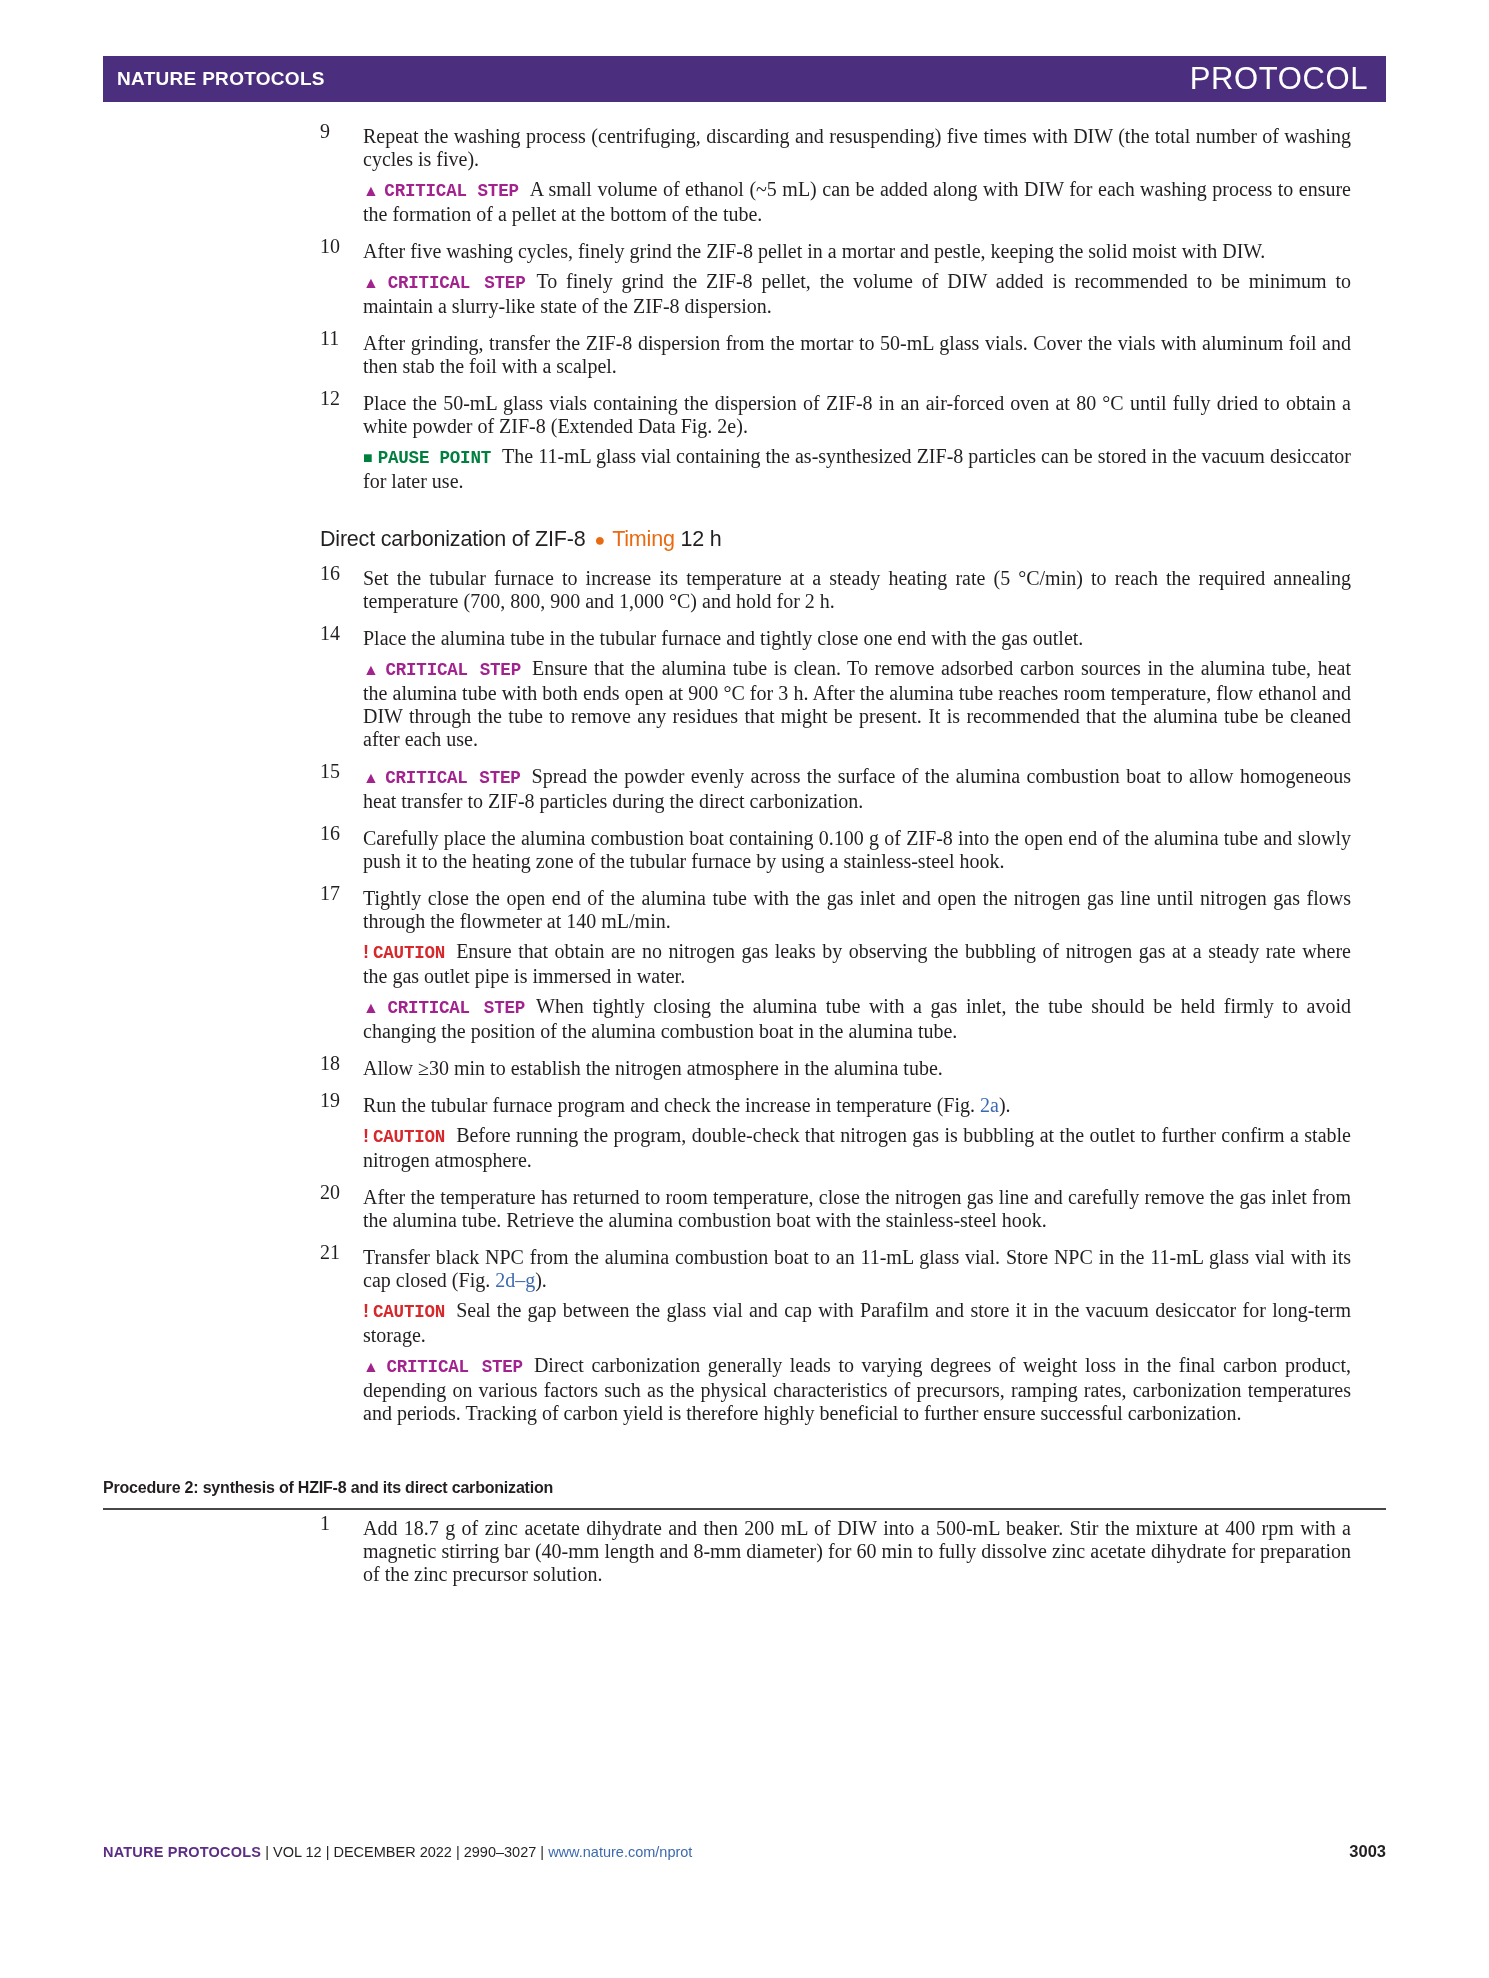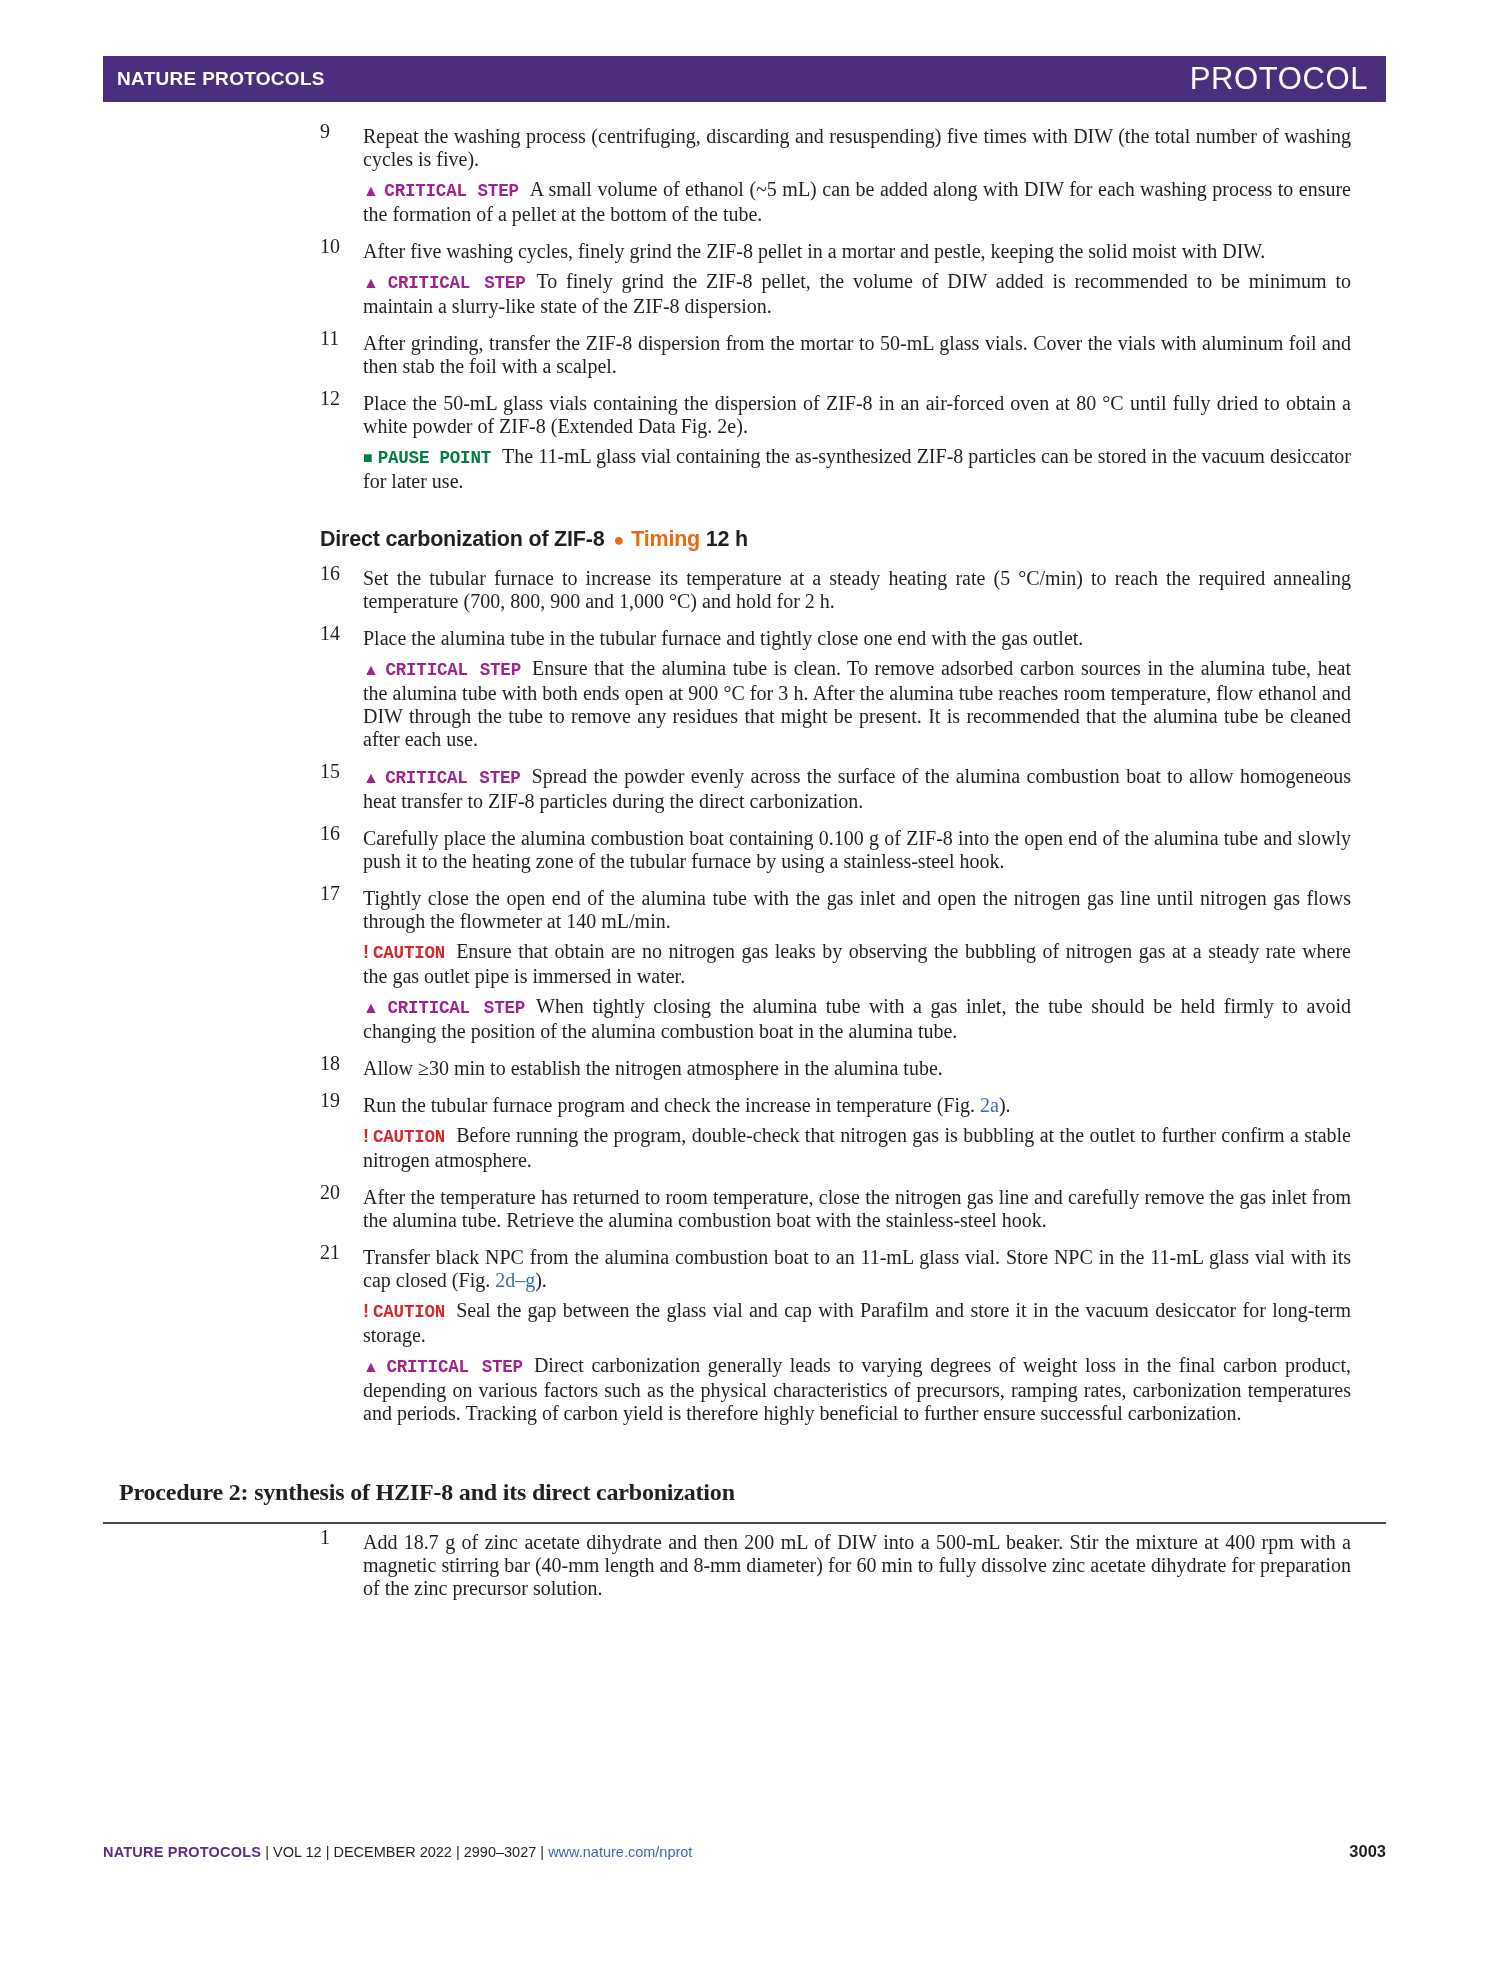--- a/index.html
+++ b/index.html
@@ -45,30 +45,30 @@
   .nmark.caution{font-size:18px;margin-right:4px;}
   .nlabel{
     font-family:Liberation Mono, monospace;font-weight:700;
     font-size:17.5px;letter-spacing:-.2px;margin-right:11px;
   }
   .c-critical{color:var(--magenta);}
   .c-pause{color:var(--green);}
   .c-caution{color:var(--red);}
   a.fig-link,.link-blue{color:var(--blue);text-decoration:none;cursor:pointer;}
   .h3{
-    font-family:"Liberation Sans",sans-serif;font-weight:700;
+    font-family:"Liberation Sans",sans-serif;font-weight:400;
     font-size:21.5px;letter-spacing:-.2px;color:var(--ink);
     margin:27px 0 8px 0;
   }
   .timing-dot{color:var(--orange);font-size:18px;margin:0 7px 0 9px;}
   .timing-label{color:var(--orange);}
   .proc2{margin-top:47px;}
   .h2{
-    font-family:Liberation Serif, serif;font-weight:700;
-    font-size:24px;letter-spacing:-.2px;color:var(--ink);margin:16px;
+    font-family:Liberation Sans, sans-serif;font-weight:700;
+    font-size:16px;letter-spacing:-.2px;color:var(--ink);margin:0;
   }
   .rule{height:2px;background:#474747;margin-top:11px;width:100%;}
   .sec2-head{margin-top:31px;}
   .footer{
     position:absolute;left:103px;top:1842px;width:1283px;
     display:flex;justify-content:space-between;align-items:baseline;
     font-family:"Liberation Sans",sans-serif;font-size:14.5px;
   }
   .f-brand{color:#5c2d84;font-weight:700;letter-spacing:.2px;}
   .f-meta{color:var(--ink);}

